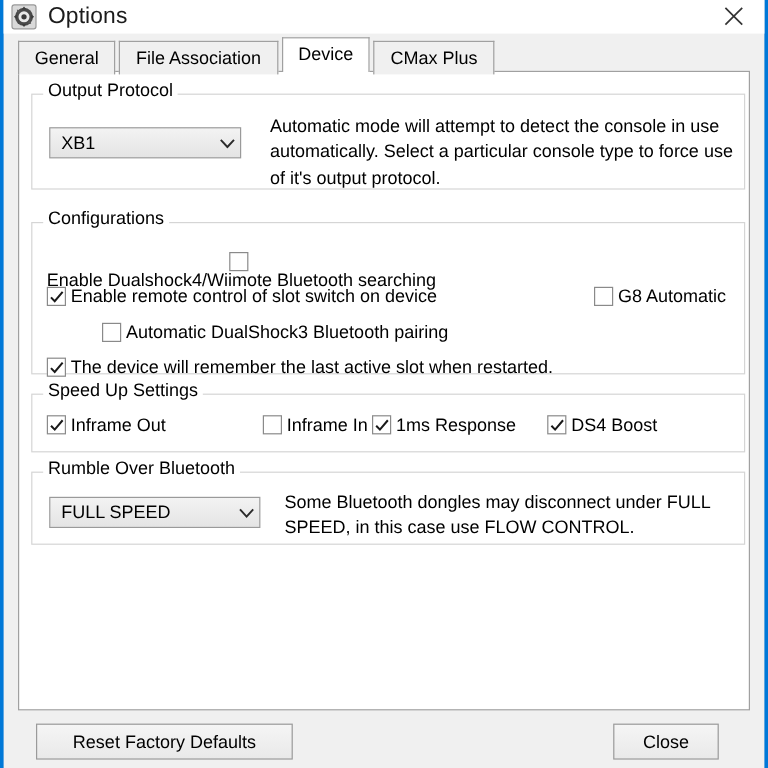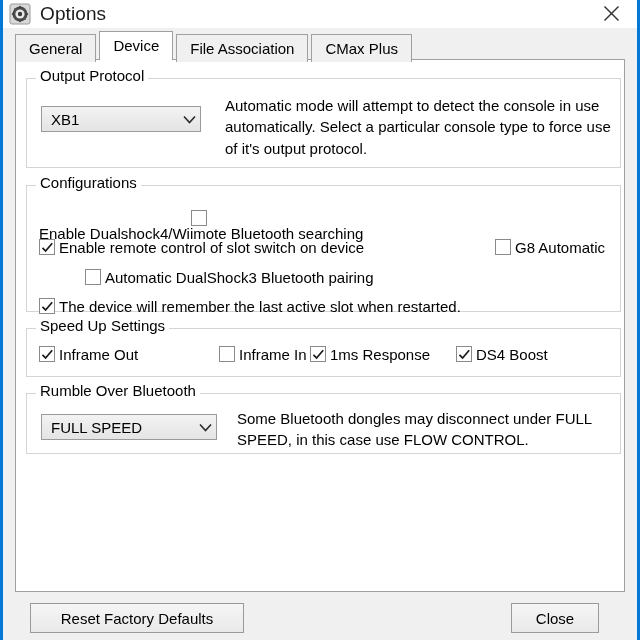--- a/index.html
+++ b/index.html
@@ -127,21 +127,21 @@
     top: -11px;
     left: 9px;
     background: #ffffff;
     padding: 0 4px;
     font-size: 15px;
     color: #000;
     white-space: nowrap;
     line-height: 1;
   }
 
-  .grp-output   { left: 10px; top: 18px;  width: 595px; height: 90px;  }
+  .grp-output   { left: 10px; top: 18px;  width: 595px; height: 80px;  }
   .grp-config   { left: 10px; top: 125px; width: 595px; height: 127px; }
   .grp-speed    { left: 10px; top: 268px; width: 595px; height: 49px;  }
   .grp-rumble   { left: 10px; top: 333px; width: 595px; height: 61px;  }
 
   
   .combo {
     position: absolute;
     box-sizing: border-box;
     height: 26px;
     background: linear-gradient(#f3f3f3, #e4e4e4);
@@ -268,25 +268,25 @@
         <line x1="1.5" y1="1.5" x2="15.5" y2="15.5" stroke="#333" stroke-width="1.4"></line>
         <line x1="15.5" y1="1.5" x2="1.5" y2="15.5" stroke="#333" stroke-width="1.4"></line>
       </svg>
     </span>
   </div>
 
   <div class="tabstrip">
     <div class="tab">
       <span>General</span>
     </div>
+    <div class="tab">
+      <span>File Association</span>
+    </div>
     <div class="tab selected">
       <span>Device</span>
-    </div>
-    <div class="tab">
-      <span>File Association</span>
     </div>
     <div class="tab">
       <span>CMax Plus</span>
     </div>
   </div>
 
   <div class="tabpage">
 
     <div class="group grp-output">
       <div class="group-label">Output Protocol</div>

